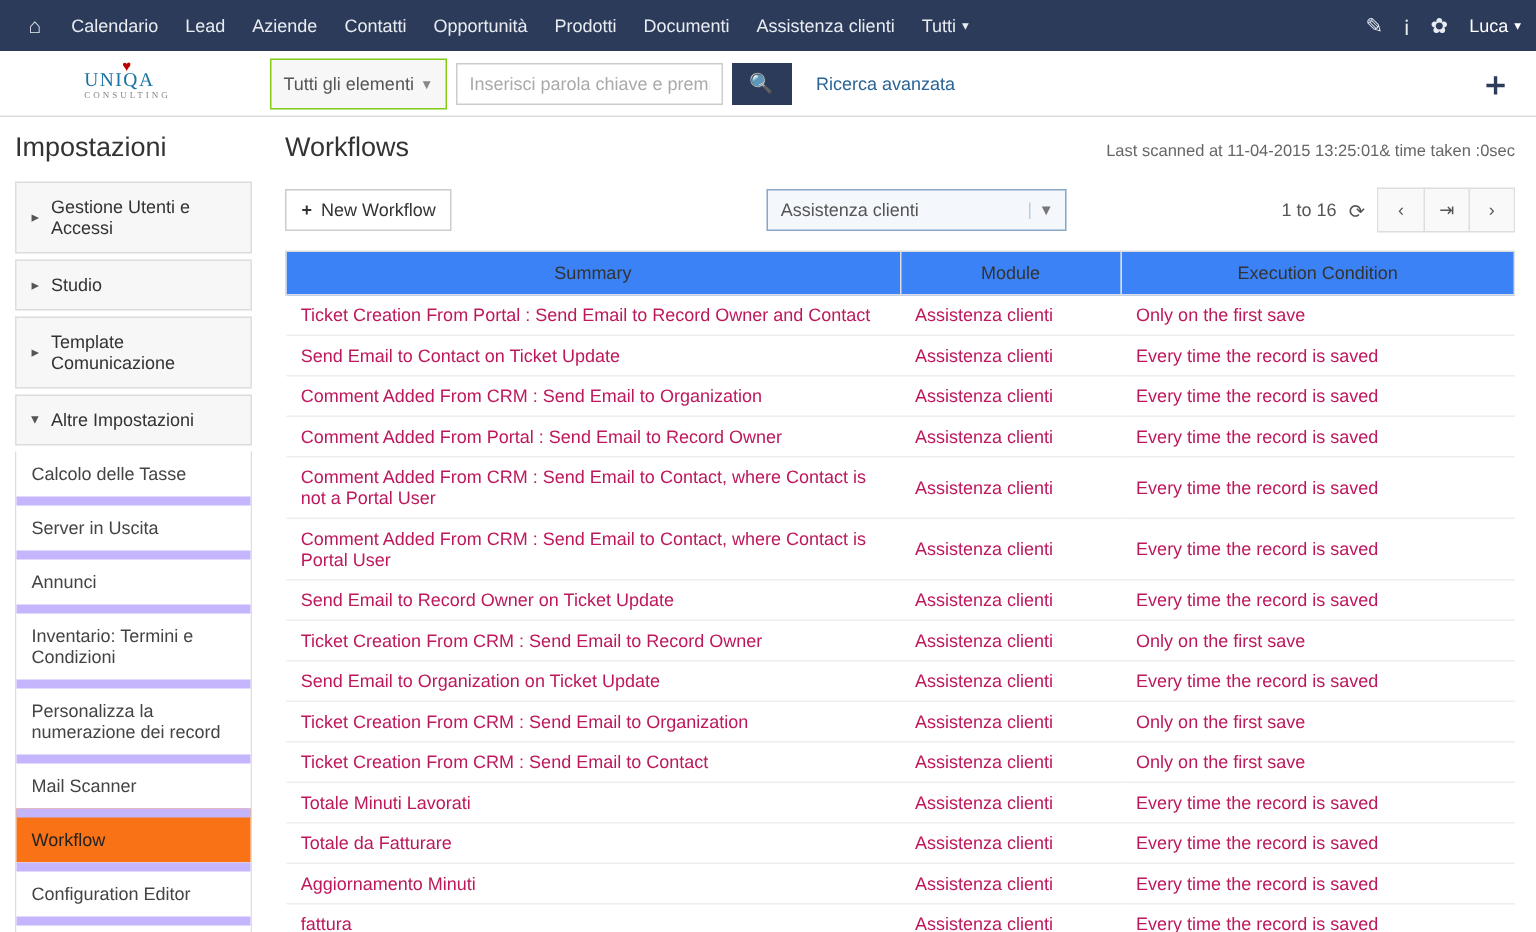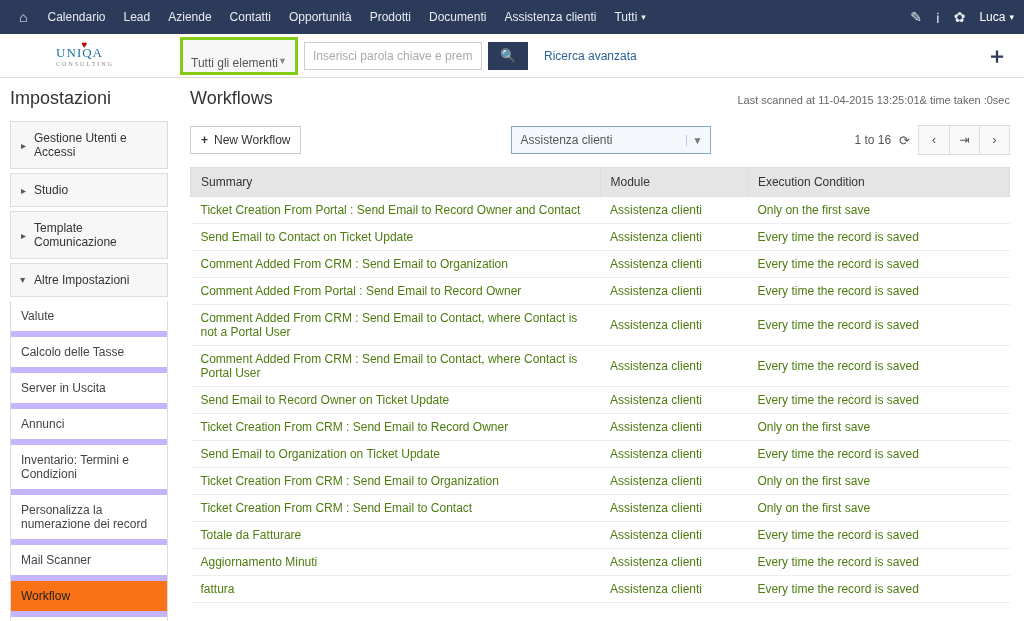--- a/index.html
+++ b/index.html
@@ -15,21 +15,21 @@
   .topnav-right .icon { cursor: pointer; font-size: 14px; color: #e8ecf1; }
   .user-menu { display: flex; align-items: center; cursor: pointer; font-size: 12px; justify-content: space-between; }
 
   
   .secondbar { height: 44px; background: #fff; border-bottom: 1px solid #ddd; display: flex; align-items: center; padding: 0 10px; }
   .logo { width: 150px; display: flex; align-items: center; justify-content: center; }
   .logo-box { font-family: Georgia, serif; font-size: 13px; color: #1a73a0; letter-spacing: 1px; position: relative; }
   .logo-sub { display: block; font-size: 6px; letter-spacing: 2px; color: #888; text-align: center; }
   .logo-heart { color: #b00; font-size: 10px; position: absolute; top: -6px; left: 50%; transform: translateX(-50%); }
   .search-wrap { display: flex; align-items: center; gap: 6px; margin-left: 20px; }
-  .dd { border: 3px solid #84cc16; background: #f7f7f7; height: 28px; display: flex; padding: 16px 8px; font-size: 12px; color: #555; cursor: pointer; min-width: 118px; position: relative; }
+  .dd { border: 1px solid #84cc16; background: #f7f7f7; height: 28px; display: flex; align-items: center; padding: 16px 8px; font-size: 12px; color: #555; cursor: pointer; min-width: 118px; position: relative; }
   .dd .caret2 { margin-left: auto; font-size: 9px; color: #888; }
   .search-input { border: 1px solid #ccc; height: 28px; padding: 0 8px; font-size: 12px; width: 178px; color: #555; }
   .search-input::placeholder { color: #aaa; }
   .search-btn { background: #2c3b5a; color: #fff; border: none; height: 28px; width: 40px; cursor: pointer; display: flex; align-items: center; justify-content: center; font-size: 13px; }
   .adv-search { color: #2a6496; font-size: 12px; margin-left: 10px; cursor: pointer; }
   .plus-right { margin-left: auto; color: #2c3b5a; font-size: 22px; font-weight: bold; cursor: pointer; padding-right: 6px; }
 
   
   .layout { display: flex; }
   .sidebar { width: 176px; padding: 10px 8px 10px 10px; }
@@ -56,22 +56,22 @@
 
   .pager { margin-left: auto; display: flex; align-items: center; gap: 8px; }
   .pager-text { font-size: 12px; color: #555; }
   .refresh { cursor: pointer; font-size: 13px; color: #555; }
   .pager-btns { display: flex; border: 1px solid #ddd; }
   .pgbtn { width: 30px; height: 28px; display: flex; align-items: center; justify-content: center; border-left: 1px solid #ddd; cursor: pointer; color: #555; background:#f9f9f9; font-size:12px;}
   .pgbtn:first-child { border-left: none; }
 
   
   .tbl { width: 100%; border-collapse: collapse; margin-top: 12px; }
-  .tbl thead th { text-align: left; background: #e5e5e5; border: 1px solid #ddd; padding: 7px 10px; font-weight: normal; font-size: 12px; color: #333; }
-  .tbl tbody td { border-bottom: 1px solid #eee; padding: 6px 10px; font-size: 12px; color: #4d7c0f; }
+  .tbl thead th { text-align: center; background: #3b82f6; border: 1px solid #ddd; padding: 7px 10px; font-weight: normal; font-size: 12px; color: #333; }
+  .tbl tbody td { border-bottom: 1px solid #eee; padding: 6px 10px; font-size: 12px; color: #be185d; }
   .col-summary{ width: 50%; }
   .col-module{ width: 18%; }
   .col-cond{ width: 32%; }
 </style>
 </head>
 <body>
 
 <div class="topnav">
   <div class="topnav-left">
     <div class="nav-item home-icon">⌂</div>
@@ -135,21 +135,20 @@
         </div>
         <div class="side-section">
           <span class="arrow">▸</span>
           <span>Template Comunicazione</span>
         </div>
         <div class="side-section expanded">
           <span class="arrow">▸</span>
           <span>Altre Impostazioni</span>
         </div>
         <div class="side-list">
-          <div class="side-link">Valute</div>
           <div class="side-link">Calcolo delle Tasse</div>
           <div class="side-link">Server in Uscita</div>
           <div class="side-link">Annunci</div>
           <div class="side-link">Inventario: Termini e Condizioni</div>
           <div class="side-link">Personalizza la numerazione dei record</div>
           <div class="side-link">Mail Scanner</div>
           <div class="side-link active">Workflow</div>
           <div class="side-link">Configuration Editor</div>
           <div class="side-link">Scheduler</div>
         </div>
@@ -242,20 +241,25 @@
             <td>Ticket Creation From CRM : Send Email to Organization</td>
             <td>Assistenza clienti</td>
             <td>Only on the first save</td>
           </tr>
           <tr>
             <td>Ticket Creation From CRM : Send Email to Contact</td>
             <td>Assistenza clienti</td>
             <td>Only on the first save</td>
           </tr>
           <tr>
+            <td>Totale Minuti Lavorati</td>
+            <td>Assistenza clienti</td>
+            <td>Every time the record is saved</td>
+          </tr>
+          <tr>
             <td>Totale da Fatturare</td>
             <td>Assistenza clienti</td>
             <td>Every time the record is saved</td>
           </tr>
           <tr>
             <td>Aggiornamento Minuti</td>
             <td>Assistenza clienti</td>
             <td>Every time the record is saved</td>
           </tr>
           <tr>

